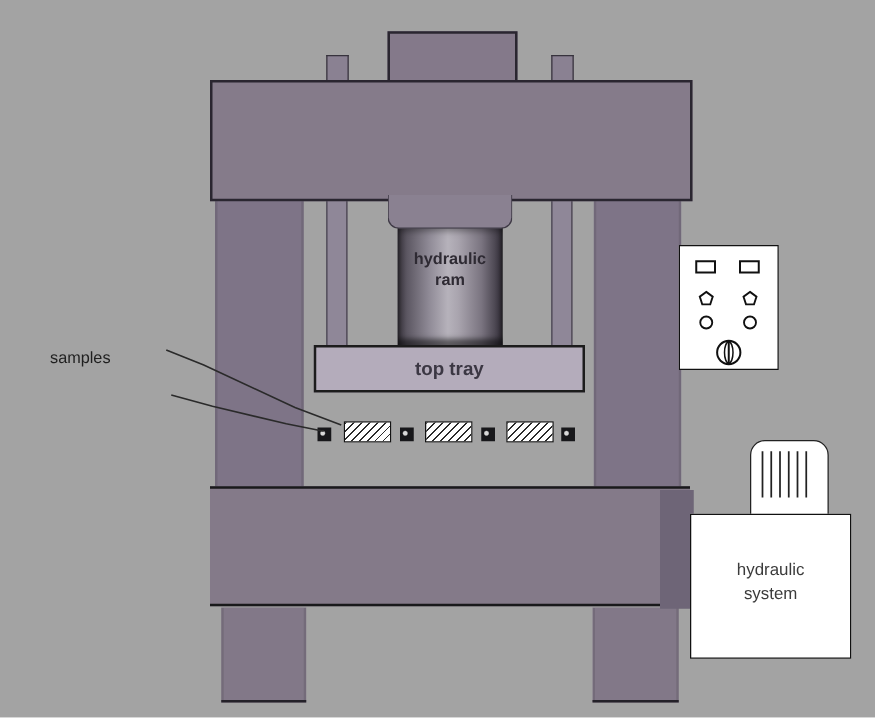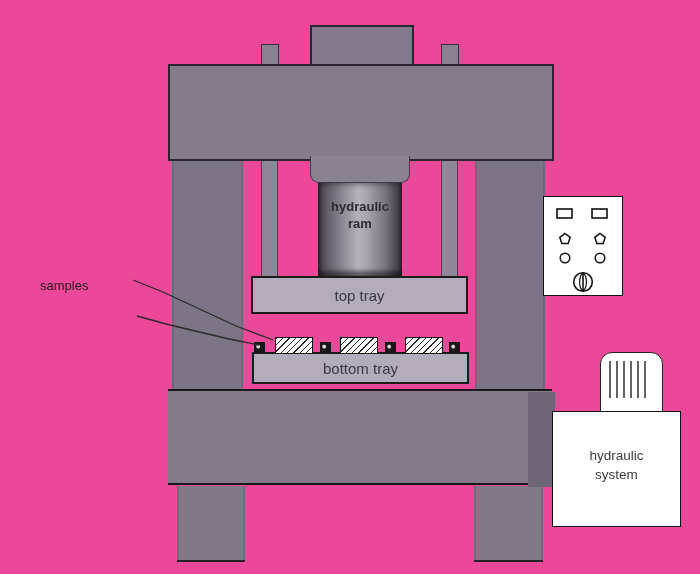--- a/index.html
+++ b/index.html
@@ -1,17 +1,17 @@
 <!DOCTYPE html>
 <html><head>
 <meta charset="utf-8">
 <style>
   html,body{margin:0;padding:0;background:#fff;}
   #canvas{
-    position:relative;width:700px;height:574px;background:#ec4899;
+    position:relative;width:700px;height:574px;background:#a3a3a3;
     font-family:"Liberation Sans", sans-serif;overflow:hidden;
   }
   .abs{position:absolute;}
   .pre{white-space:pre-line;}
 
   
   .frame{background:#857b8a;}
   .outl{border:2px solid #2a2630;}
   .col{background:#7e7487;box-shadow:inset 2px 0 0 rgba(0,0,0,.10), inset -2px 0 0 rgba(0,0,0,.10);}
   .rod{background:#8f8798;border:1px solid #46414d;}
@@ -24,21 +24,21 @@
   .rod-mid{top:155px;width:15px;height:122px;z-index:2;}
   .housing{left:310px;top:156px;width:98px;height:26px;z-index:4;background:#8a8191;
     border:1.5px solid #3f3a46;border-top:none;border-radius:0 0 9px 9px;}
   .ram{left:318px;top:180px;width:84px;height:97px;z-index:3;
     background:linear-gradient(to right,#36323a 0%,#5c5762 9%,#8f8a96 30%,#b6b2bb 48%,#a9a4ae 58%,#7a7480 80%,#49444f 94%,#332f38 100%);
     box-shadow:inset 0 5px 5px rgba(0,0,0,.35), inset 0 -6px 4px rgba(0,0,0,.5);
     display:flex;align-items:flex-start;justify-content:center;}
   .ram-label{margin-top:18px;font-size:13px;font-weight:600;line-height:17px;color:#2e2a33;text-align:center;}
 
   .tray{background:#b4acbb;border:2px solid #1c1c1c;z-index:4;display:flex;align-items:center;justify-content:center;}
-  .tray-label{font-size:15px;font-weight:400;color:#3b3743;}
+  .tray-label{font-size:15px;font-weight:700;color:#3b3743;}
   .top-tray{left:251px;top:276px;width:213px;height:34px;}
   .bottom-tray{left:252px;top:352px;width:213px;height:28px;}
 
   .sample{top:337px;width:36px;height:15px;z-index:5;border:1.5px solid #141414;
     background:#fff repeating-linear-gradient(135deg,#2b2b2b 0 1px,rgba(0,0,0,0) 1px 4.5px);}
   .stick{top:342px;width:11px;height:11px;z-index:5;
     background:radial-gradient(circle at 38% 42%, #d8d8d8 0 1.4px, #17171a 2.4px);}
 
   .base{left:168px;top:389px;width:384px;height:92px;z-index:4;background:#847a89;
     border-top:2.5px solid #19191b;border-bottom:2.5px solid #19191b;}
@@ -78,23 +78,20 @@
   <div class="abs rod rod-mid" style="left:441px;"></div>
 
   <div class="abs ram">
     <div class="ram-label pre">hydraulic
 ram</div>
   </div>
   <div class="abs housing"></div>
 
   <div class="abs tray top-tray">
     <span class="tray-label">top tray</span>
-  </div>
-  <div class="abs tray bottom-tray">
-    <span class="tray-label">bottom tray</span>
   </div>
 
   <div class="abs stick" style="left:254px;"></div>
   <div class="abs sample" style="left:275px;"></div>
   <div class="abs stick" style="left:320px;"></div>
   <div class="abs sample" style="left:340px;"></div>
   <div class="abs stick" style="left:385px;"></div>
   <div class="abs sample" style="left:405px;"></div>
   <div class="abs stick" style="left:449px;"></div>
 

